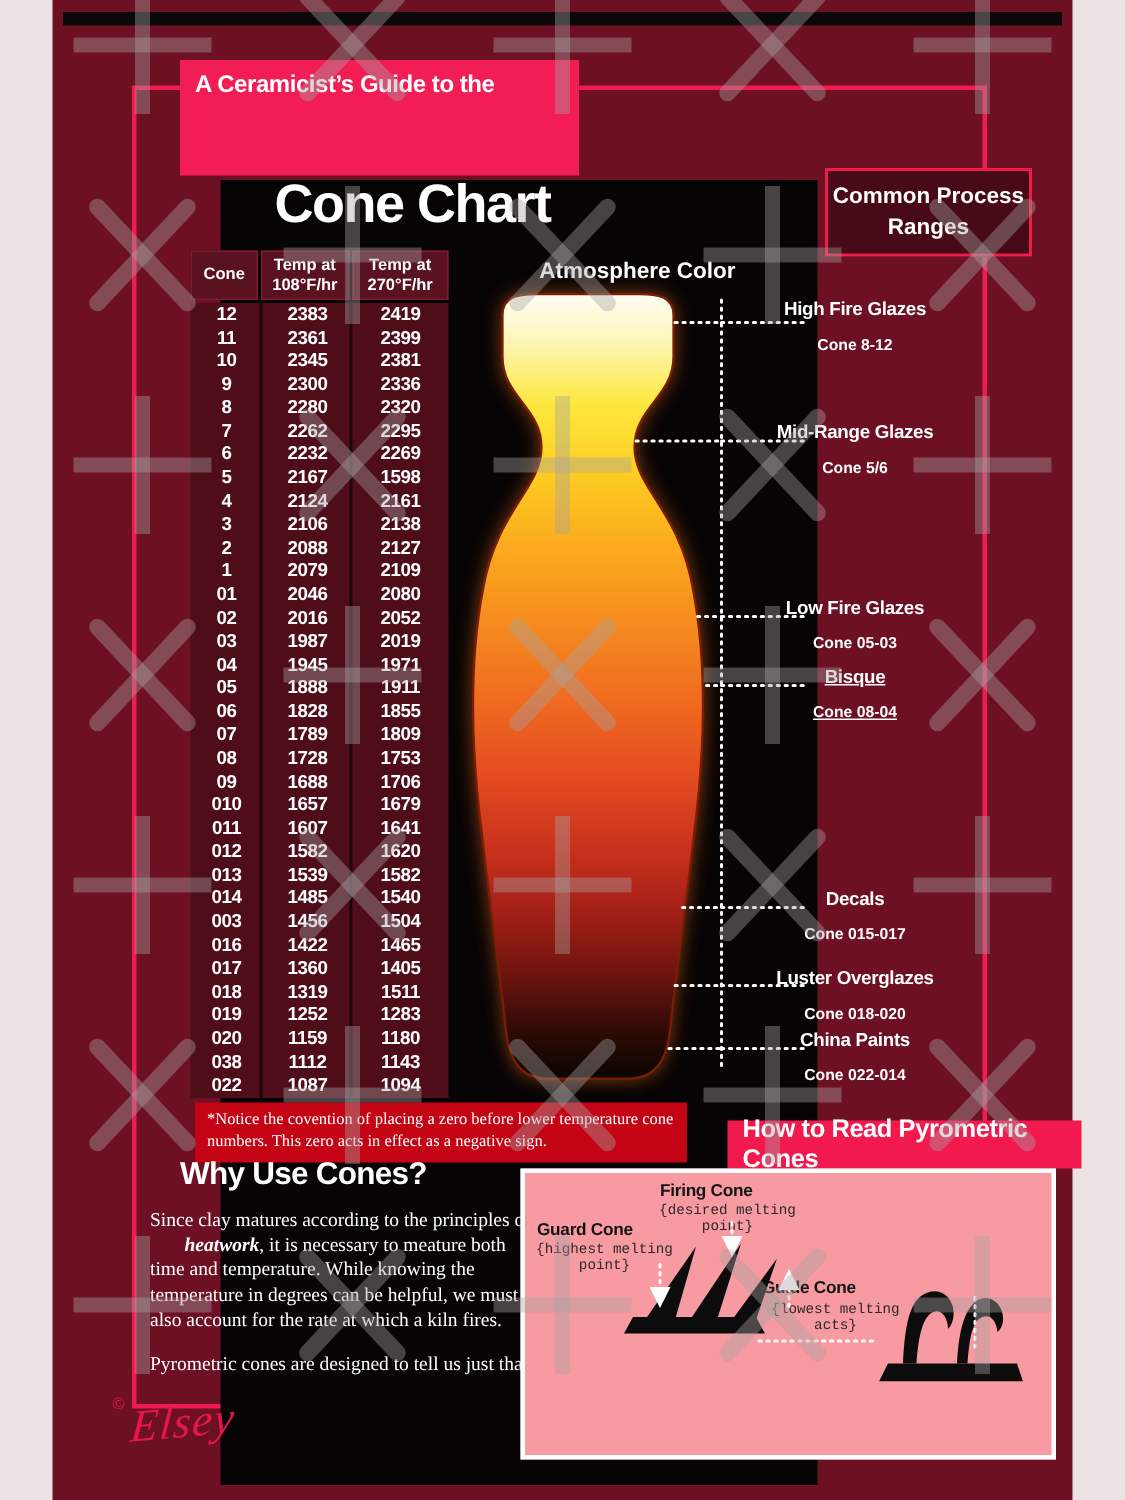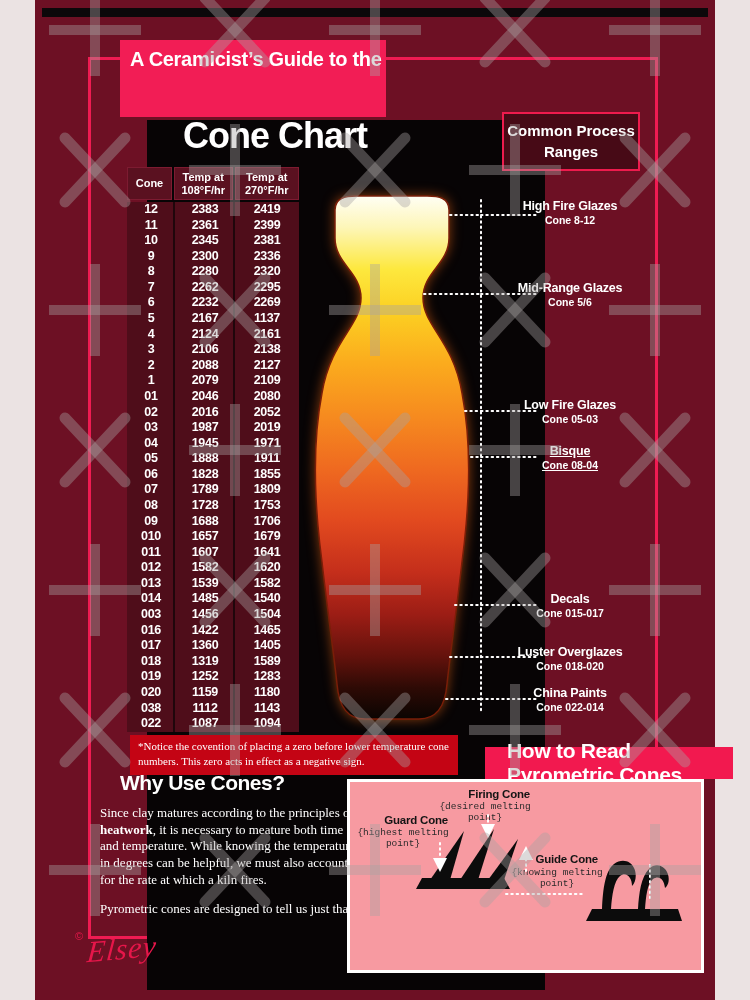--- a/index.html
+++ b/index.html
@@ -9,21 +9,21 @@
   
   .poster{position:absolute;left:35px;top:0;width:680px;height:1000px;background:#6d1024;}
   .topbar{position:absolute;left:7px;top:8px;width:666px;height:9px;background:#0c080a;}
 
   
   .frame{position:absolute;left:53px;top:57px;width:564px;height:876px;border:3px solid #ef1b52;}
   .black-area{position:absolute;left:56px;top:60px;width:398px;height:870px;background:#070405;}
 
   
   .banner{position:absolute;left:85px;top:40px;width:266px;height:77px;background:#f21d55;}
-  .eyebrow{position:absolute;left:10px;top:8px;color:#fff;font-size:20px;font-weight:bold;letter-spacing:-0.3px;}
+  .eyebrow{position:absolute;left:10px;top:8px;color:#fff;font-size:16px;font-weight:bold;letter-spacing:-0.3px;}
   .main-title{position:absolute;left:55px;top:32px;width:200px;text-align:center;color:#fff;
               font-size:36px;font-weight:bold;letter-spacing:-1px;margin-top:43px;}
 
   
   .cone-table{position:absolute;left:92px;top:167px;width:172px;}
   .thead{display:flex;gap:2px;background:#070405;height:33px;}
   .hcell{background:#5a1120;border:1px solid #7d1b31;color:#fff;font-size:11px;font-weight:bold;
          display:flex;align-items:center;justify-content:center;text-align:center;white-space:pre-line;line-height:1.15;}
   .hc0{width:44px;} .hc1{width:58px;} .hc2{width:64px;}
   .tbody{position:relative;margin-top:2px;background:#4f0d1a;height:530px;}
@@ -37,38 +37,38 @@
   .atm-heading{position:absolute;left:295px;top:172px;width:190px;text-align:center;color:#fff;
                font-size:15px;font-weight:bold;}
   .vase-svg{position:absolute;left:268px;top:192px;filter:drop-shadow(0 0 6px rgba(255,110,20,.5));}
 
   
   .process-box{position:absolute;left:467px;top:112px;width:134px;height:55px;background:#470a16;border:2px solid #ee1b4d;
                color:#fff;font-size:15px;font-weight:bold;text-align:center;display:flex;flex-direction:column;
                justify-content:center;line-height:1.35;}
   .plabel{position:absolute;left:465px;width:140px;text-align:center;color:#fff;}
   .pl-title{font-size:12.5px;font-weight:bold;letter-spacing:-0.2px;}
-  .pl-range{font-size:10.5px;font-weight:bold;margin-top:1px;}
+  .pl-range{font-size:10.5px;font-weight:bold;margin-top:11px;}
 
   
   .note-box{position:absolute;left:95px;top:735px;width:312px;background:#c40414;color:#fff;
             font-family:"Liberation Serif",serif;font-size:11px;line-height:1.4;padding:4px 8px 5px 8px;}
 
   
   .why-heading{position:absolute;left:65px;top:771px;color:#fff;font-size:21px;font-weight:bold;letter-spacing:-0.5px;margin-left:20px;}
   .why-text{position:absolute;left:65px;top:805px;width:262px;color:#fff;font-family:"Liberation Serif",serif;
             font-size:13px;line-height:1.28;}
   .why-p2{margin-top:13px;}
-  .hw{font-weight:bold;}
+  .hw{font-weight:bold;font-style:italic;padding-left:23px;}
 
   
   .pyro-header{position:absolute;left:450px;top:747px;width:226px;height:32px;background:#f2194f;color:#fff;
-               font-size:21px;font-weight:bold;display:flex;align-items:center;padding-left:22px;letter-spacing:-0.3px;}
+               font-size:17px;font-weight:bold;display:flex;align-items:center;padding-left:10px;letter-spacing:-0.3px;}
   .pyro-body{position:absolute;left:312px;top:779px;width:351px;height:188px;background:#f79aa1;border:3px solid #fff;}
-  .cone-name{position:absolute;color:#141414;font-size:11.5px;font-weight:bold;letter-spacing:-0.2px;text-align:right;}
+  .cone-name{position:absolute;color:#141414;font-size:11.5px;font-weight:bold;letter-spacing:-0.2px;text-align:left;}
   .cone-desc{position:absolute;color:#2a2a2a;font-family:Liberation Mono, monospace;font-size:9.5px;text-align:center;}
   .nm-guard{left:8px;top:32px;width:90px;}  .ds-guard{left:0px;top:45px;width:106px;}
   .nm-firing{left:90px;top:6px;width:90px;} .ds-firing{left:84px;top:19px;width:102px;}
   .nm-guide{left:158px;top:71px;width:90px;} .ds-guide{left:156px;top:85px;width:102px;}
   .cones-svg{position:absolute;left:66px;top:43px;}
   .bent-svg{position:absolute;left:236px;top:77px;}
   .pyro-dots{position:absolute;left:0;top:0;pointer-events:none;}
 
   
   .signature{position:absolute;left:40px;top:926px;color:#e6164a;}
@@ -139,21 +139,21 @@
             <span class="tc c2">2295</span>
           </div>
           <div class="trow">
             <span class="tc c0">6</span>
             <span class="tc c1">2232</span>
             <span class="tc c2">2269</span>
           </div>
           <div class="trow">
             <span class="tc c0">5</span>
             <span class="tc c1">2167</span>
-            <span class="tc c2">1137</span>
+            <span class="tc c2">1598</span>
           </div>
           <div class="trow">
             <span class="tc c0">4</span>
             <span class="tc c1">2124</span>
             <span class="tc c2">2161</span>
           </div>
           <div class="trow">
             <span class="tc c0">3</span>
             <span class="tc c1">2106</span>
             <span class="tc c2">2138</span>
@@ -249,21 +249,21 @@
             <span class="tc c2">1465</span>
           </div>
           <div class="trow">
             <span class="tc c0">017</span>
             <span class="tc c1">1360</span>
             <span class="tc c2">1405</span>
           </div>
           <div class="trow">
             <span class="tc c0">018</span>
             <span class="tc c1">1319</span>
-            <span class="tc c2">1589</span>
+            <span class="tc c2">1511</span>
           </div>
           <div class="trow">
             <span class="tc c0">019</span>
             <span class="tc c1">1252</span>
             <span class="tc c2">1283</span>
           </div>
           <div class="trow">
             <span class="tc c0">020</span>
             <span class="tc c1">1159</span>
             <span class="tc c2">1180</span>
@@ -274,20 +274,21 @@
             <span class="tc c2">1143</span>
           </div>
           <div class="trow">
             <span class="tc c0">022</span>
             <span class="tc c1">1087</span>
             <span class="tc c2">1094</span>
           </div>
         </div>
     </div>
 
+    <div class="atm-heading">Atmosphere Color</div>
 
     <svg class="vase-svg" width="174" height="530" viewBox="0 0 174 530">
       <defs>
         <linearGradient id="vaseGrad" x1="0" y1="0" x2="0" y2="1">
           <stop offset="0" stop-color="#fffef4"></stop>
           <stop offset="0.06" stop-color="#fdf6b8"></stop>
           <stop offset="0.14" stop-color="#fde83e"></stop>
           <stop offset="0.22" stop-color="#fcd022"></stop>
           <stop offset="0.32" stop-color="#fbab1d"></stop>
           <stop offset="0.42" stop-color="#f68b1f"></stop>
@@ -300,21 +301,21 @@
           <stop offset="1" stop-color="#0a0502"></stop>
         </linearGradient>
       </defs>
       <path fill="url(#vaseGrad)" stroke="#7a1e08" stroke-width="1.5" d="M 32 18 C 32 6 42 4 54 4 L 124 4 C 136 4 146 6 146 18 L 146 46 C 146 72 120 80 120 106
            C 120 134 150 148 159 201 C 169 253 167 310 159 370 C 153 423 147 463 144 492
            C 142 516 133 527 116 527 L 62 527 C 45 527 36 516 34 492
            C 31 463 25 423 19 370 C 11 310 9 253 19 201 C 28 148 58 134 58 106
            C 58 80 32 72 32 46 Z"></path>
     </svg>
 
-    <div class="process-box" style="white-space:pre-line;">Common Process
+    <div class="process-box" style="white-space:pre-line;margin-left:48px;">Common Process
 Ranges</div>
     <div id="process-labels">
         <div class="plabel" style="top: 199px;">
           <div class="pl-title">High Fire Glazes</div>
           <div class="pl-range">Cone 8-12</div>
         </div>
         <div class="plabel" style="top: 281px;">
           <div class="pl-title">Mid-Range Glazes</div>
           <div class="pl-range">Cone 5/6</div>
         </div>
@@ -348,21 +349,21 @@
       <div class="why-p2">Pyrometric cones are designed to tell us  just that!</div>
     </div>
 
     <div class="pyro-header">How to Read Pyrometric Cones</div>
     <div class="pyro-body">
       <div class="cone-name nm-guard">Guard Cone</div>
       <div class="cone-desc ds-guard">{highest melting point}</div>
       <div class="cone-name nm-firing">Firing Cone</div>
       <div class="cone-desc ds-firing">{desired melting point}</div>
       <div class="cone-name nm-guide">Guide Cone</div>
-      <div class="cone-desc ds-guide">{knowing melting point}</div>
+      <div class="cone-desc ds-guide">{lowest melting acts}</div>
 
       <svg class="cones-svg" width="112" height="68" viewBox="0 0 112 68">
         <polygon points="6,53 88,53 94,64 0,64" fill="#0c0c0c"></polygon>
         <polygon points="14,55 34,55 48,6" fill="#0c0c0c"></polygon>
         <polygon points="44,55 62,55 78,4" fill="#0c0c0c"></polygon>
         <polygon points="72,55 88,55 102,14" fill="#0c0c0c"></polygon>
       </svg>
 
       <svg class="bent-svg" width="100" height="62" viewBox="0 0 100 62">
         <polygon points="0,62 96,62 92,50 6,50" fill="#0c0c0c"></polygon>

